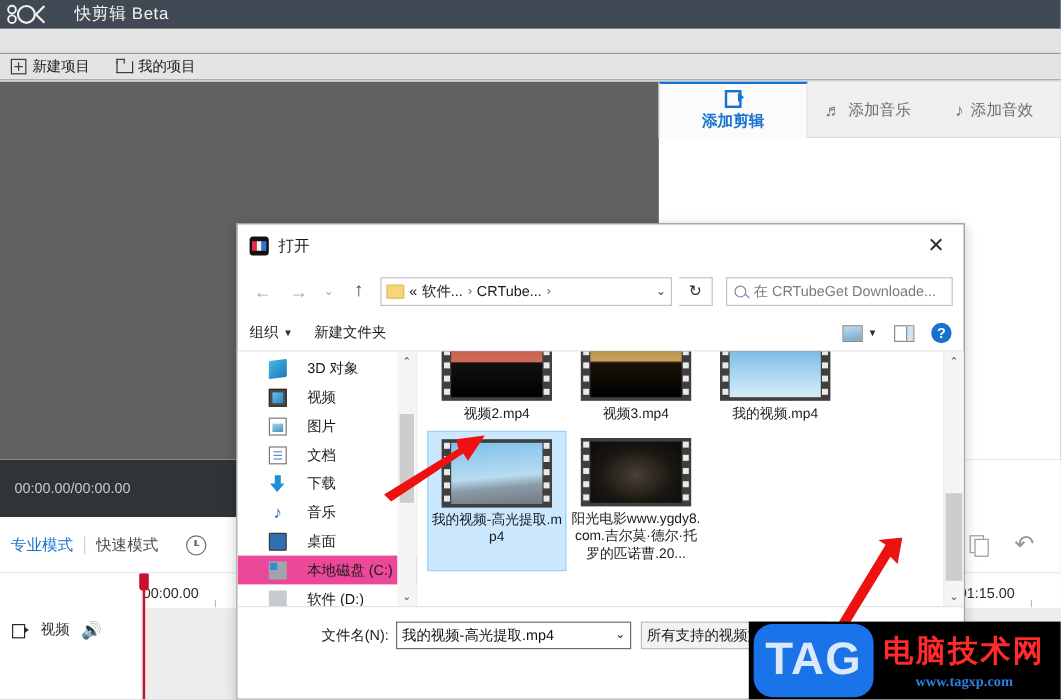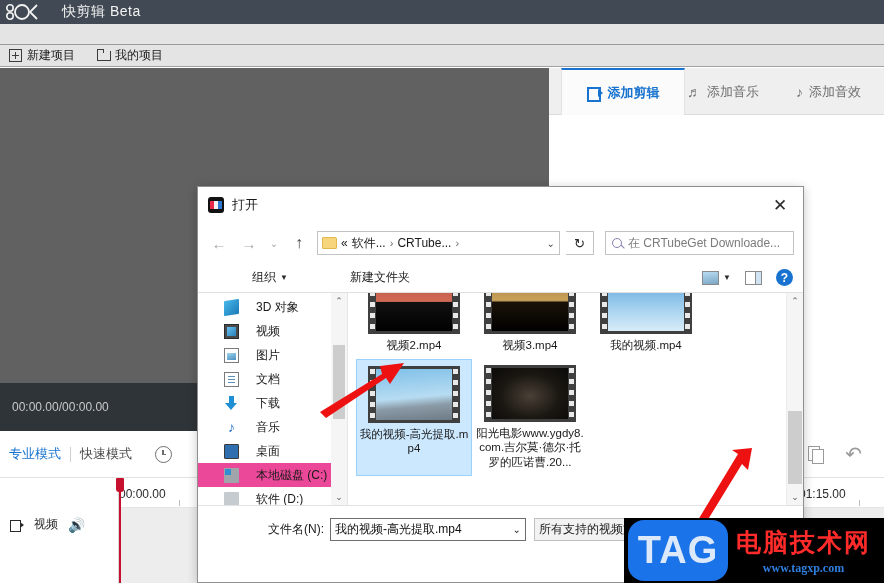--- a/index.html
+++ b/index.html
@@ -68,21 +68,21 @@
   .tab {
     position: absolute; top: 0; height: 47px;
     display: flex; align-items: center; justify-content: center; gap: 6px;
     font-size: 13px; color: #6f6f6f; cursor: default;
   }
   .tab.active {
     background: #fbfbfb; color: #1773cf; font-weight: bold;
     border-top: 2px solid #1773cf;
     border-left: 1px solid #e2e2e2; border-right: 1px solid #e2e2e2;
   }
-  .tab-clip { left: 12px; width: 124px; }
+  .tab-clip { left: 0px; width: 124px; flex-direction: column; }
   .tab-music { left: 124px; width: 100px; }
   .tab-sfx { left: 224px; width: 111px; }
 
   .ico-clip { width: 15px; height: 11px; position: relative; display: inline-block; }
   .ico-clip:before { content: ""; position: absolute; left: 0; top: 0; width: 10px; height: 11px; border: 2px solid currentColor; }
   .ico-clip:after  { content: ""; position: absolute; left: 11px; top: 2px; width: 0; height: 0; border-top: 4px solid transparent; border-bottom: 4px solid transparent; border-left: 5px solid currentColor; }
 
   .ico-note { font-size: 14px; line-height: 1; }
 
   .thumb-strip {
@@ -178,21 +178,21 @@
     display: flex; align-items: center; gap: 6px; padding: 0 6px; font-size: 12px; color: #7b7b7b;
     overflow: hidden; white-space: nowrap;
   }
   .mag { width: 10px; height: 10px; border: 1.4px solid #8a7fb0; border-radius: 50%; position: relative; flex: none; }
   .mag:after { content:""; position:absolute; left: 7px; top: 7px; width: 5px; height:1.4px; background:#8a7fb0; transform: rotate(45deg); }
 
   .dlg-cmd {
     height: 30px; display:flex; align-items:center; gap: 18px; padding: 0 10px;
     border-bottom: 1px solid #e0e0e0; font-size: 12px; color: #1a1a1a;
   }
-  .cmd { display:flex; align-items:center; gap:4px; cursor: default; margin-left: 44px; }
+  .cmd { display:flex; align-items:center; gap:4px; cursor: default; }
   .caret-dn { font-size: 8px; color:#2b2b2b; }
   .cmd-right { margin-left: auto; display:flex; align-items:center; gap: 14px; }
   .viewic { width: 17px; height: 14px; border: 1.5px solid #8a8a8a; background: linear-gradient(170deg,#b9dcf2,#7aa6c4); }
   .paneic { width: 17px; height: 14px; border: 1.5px solid #8a8a8a; position: relative; background:#fff; }
   .paneic:after { content:""; position:absolute; right:0; top:0; bottom:0; width:5px; background:#cfe3f2; border-left:1.5px solid #8a8a8a; }
   .helpic { width: 17px; height: 17px; border-radius:50%; background:#1773cf; color:#fff; font-size:12px; font-weight:bold; display:flex; align-items:center; justify-content:center; }
 
   .dlg-main { flex: 1; display: flex; min-height: 0; }
 
   .navpane {

